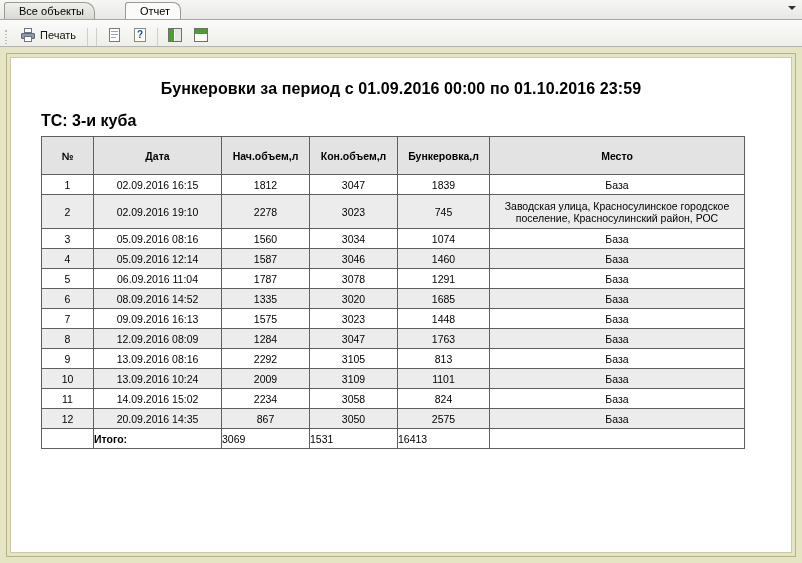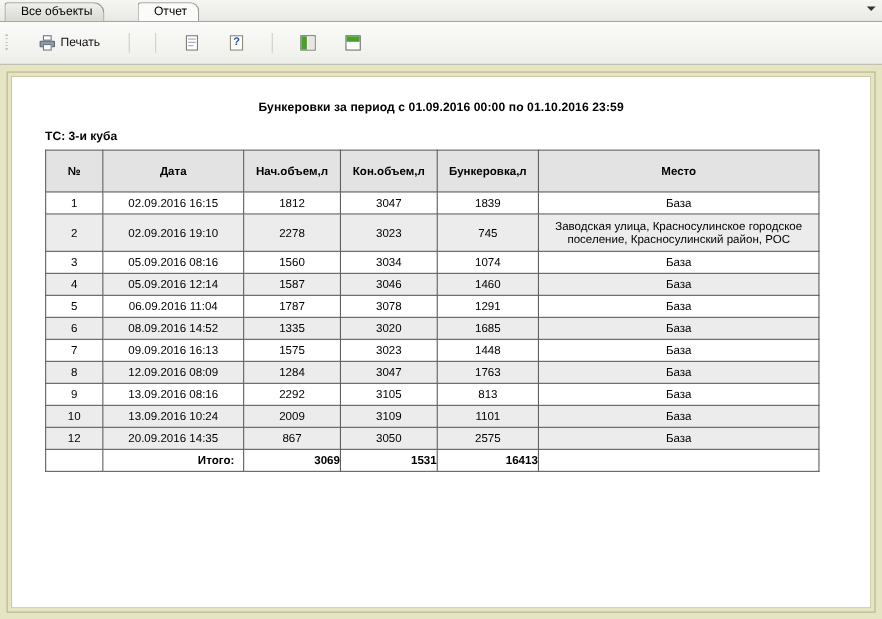--- a/index.html
+++ b/index.html
@@ -68,28 +68,28 @@
     top: 6px;
     width: 0;
     height: 0;
     border-left: 4px solid transparent;
     border-right: 4px solid transparent;
     border-top: 4px solid #333;
   }
 
   
   .toolbar {
-    height: 39px;
+    height: 27px;
     background: linear-gradient(to bottom, #fbfbfa, #eeeee9);
     border-bottom: 1px solid #b5b5ad;
     display: flex;
-    align-items: center;
+    align-items: flex-end;
     padding: 0 4px;
     box-sizing: border-box;
-    gap: 17px;
+    gap: 2px;
   }
   .grip {
     width: 5px;
     height: 16px;
     margin-right: 3px;
     background-image: repeating-linear-gradient(to bottom, #bdbdb6 0, #bdbdb6 1px, transparent 1px, transparent 3px);
     background-position: 1px 1px;
     background-size: 2px 100%;
     background-repeat: repeat-y;
   }
@@ -187,27 +187,27 @@
     box-sizing: border-box;
     border: 1px solid #cbcaa6;
     overflow: hidden;
     position: relative;
   }
   .page-inner {
     padding: 22px 28px 0 28px;
   }
   .report-title {
     text-align: center;
-    font-size: 11px;
+    font-size: 16px;
     font-weight: bold;
     margin: 0 0 14px 0;
     letter-spacing: 0.1px;
   }
   .vehicle-line {
-    font-size: 11px;
+    font-size: 16px;
     font-weight: bold;
     margin: 0 0 6px 2px;
   }
 
   table.report {
     border-collapse: collapse;
     width: 703px;
     margin-left: 2px;
     table-layout: fixed;
   }
@@ -234,22 +234,22 @@
     background: #ececec;
   }
   td.place {
     font-size: 10px;
     line-height: 12px;
     padding: 1px 6px;
   }
   tr.tall td { height: 34px; }
   tfoot td {
     background: #ffffff;
-    font-weight: bold;
-    text-align: right;
+    font-weight: normal;
+    text-align: left;
     height: 22px;
     vertical-align: middle;
   }
   tfoot td.total-label {
     padding-right: 8px;
     font-weight: bold;
   }
   tfoot td.blank { border-left: 1px solid #5f5f5f; }
   .col-n { width: 52px; }
   .col-date { width: 128px; }
@@ -424,20 +424,28 @@
                 <td class="place">База</td>
               </tr>
               <tr class="alt">
                 <td>10</td>
                 <td>13.09.2016 10:24</td>
                 <td>2009</td>
                 <td>3109</td>
                 <td>1101</td>
                 <td class="place">База</td>
               </tr>
+              <tr>
+                <td>11</td>
+                <td>14.09.2016 15:02</td>
+                <td>2234</td>
+                <td>3058</td>
+                <td>824</td>
+                <td class="place">База</td>
+              </tr>
               <tr class="alt">
                 <td>12</td>
                 <td>20.09.2016 14:35</td>
                 <td>867</td>
                 <td>3050</td>
                 <td>2575</td>
                 <td class="place">База</td>
               </tr>
             </tbody>
             <tfoot>

